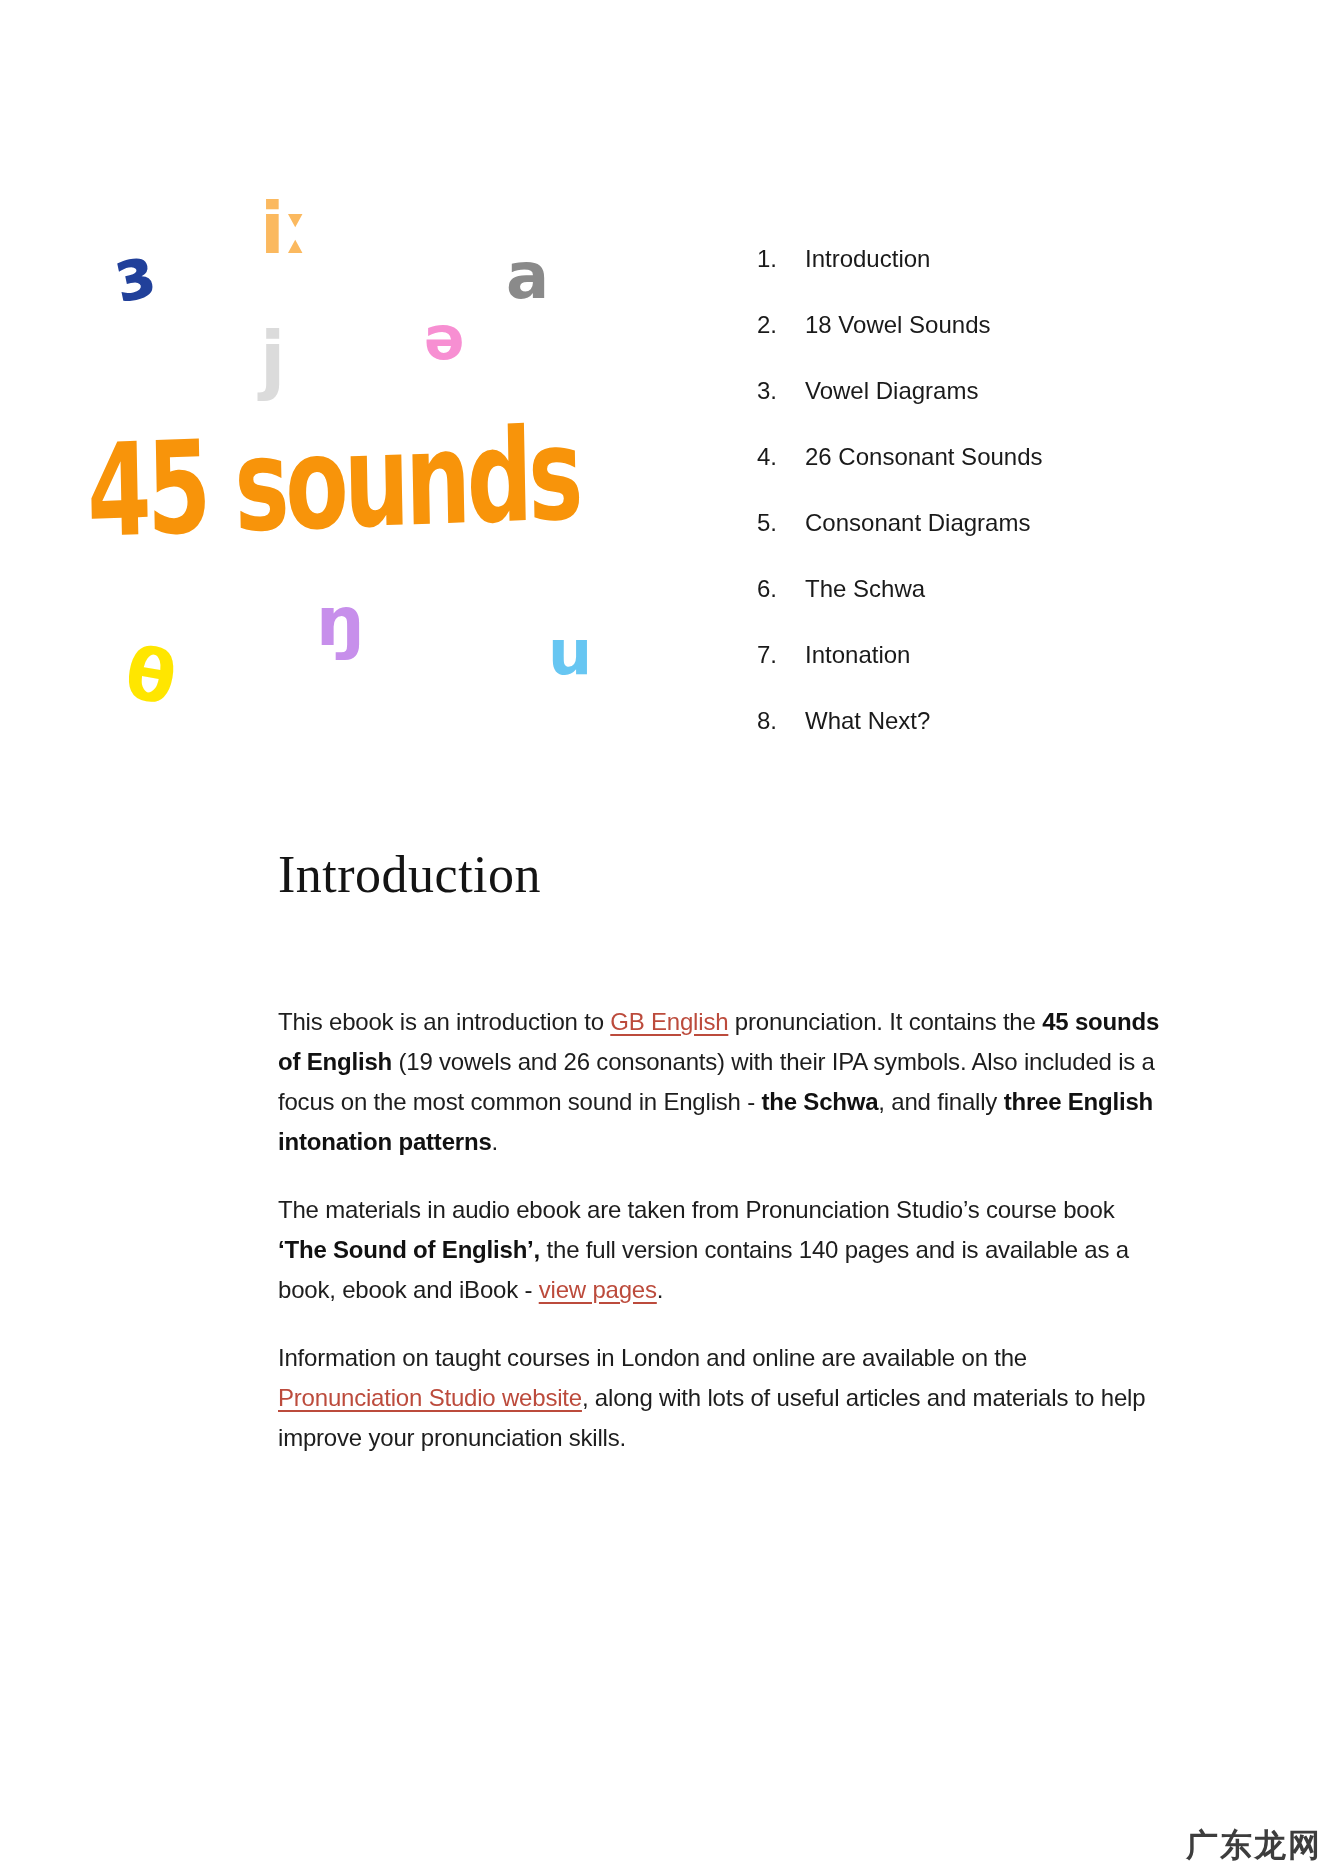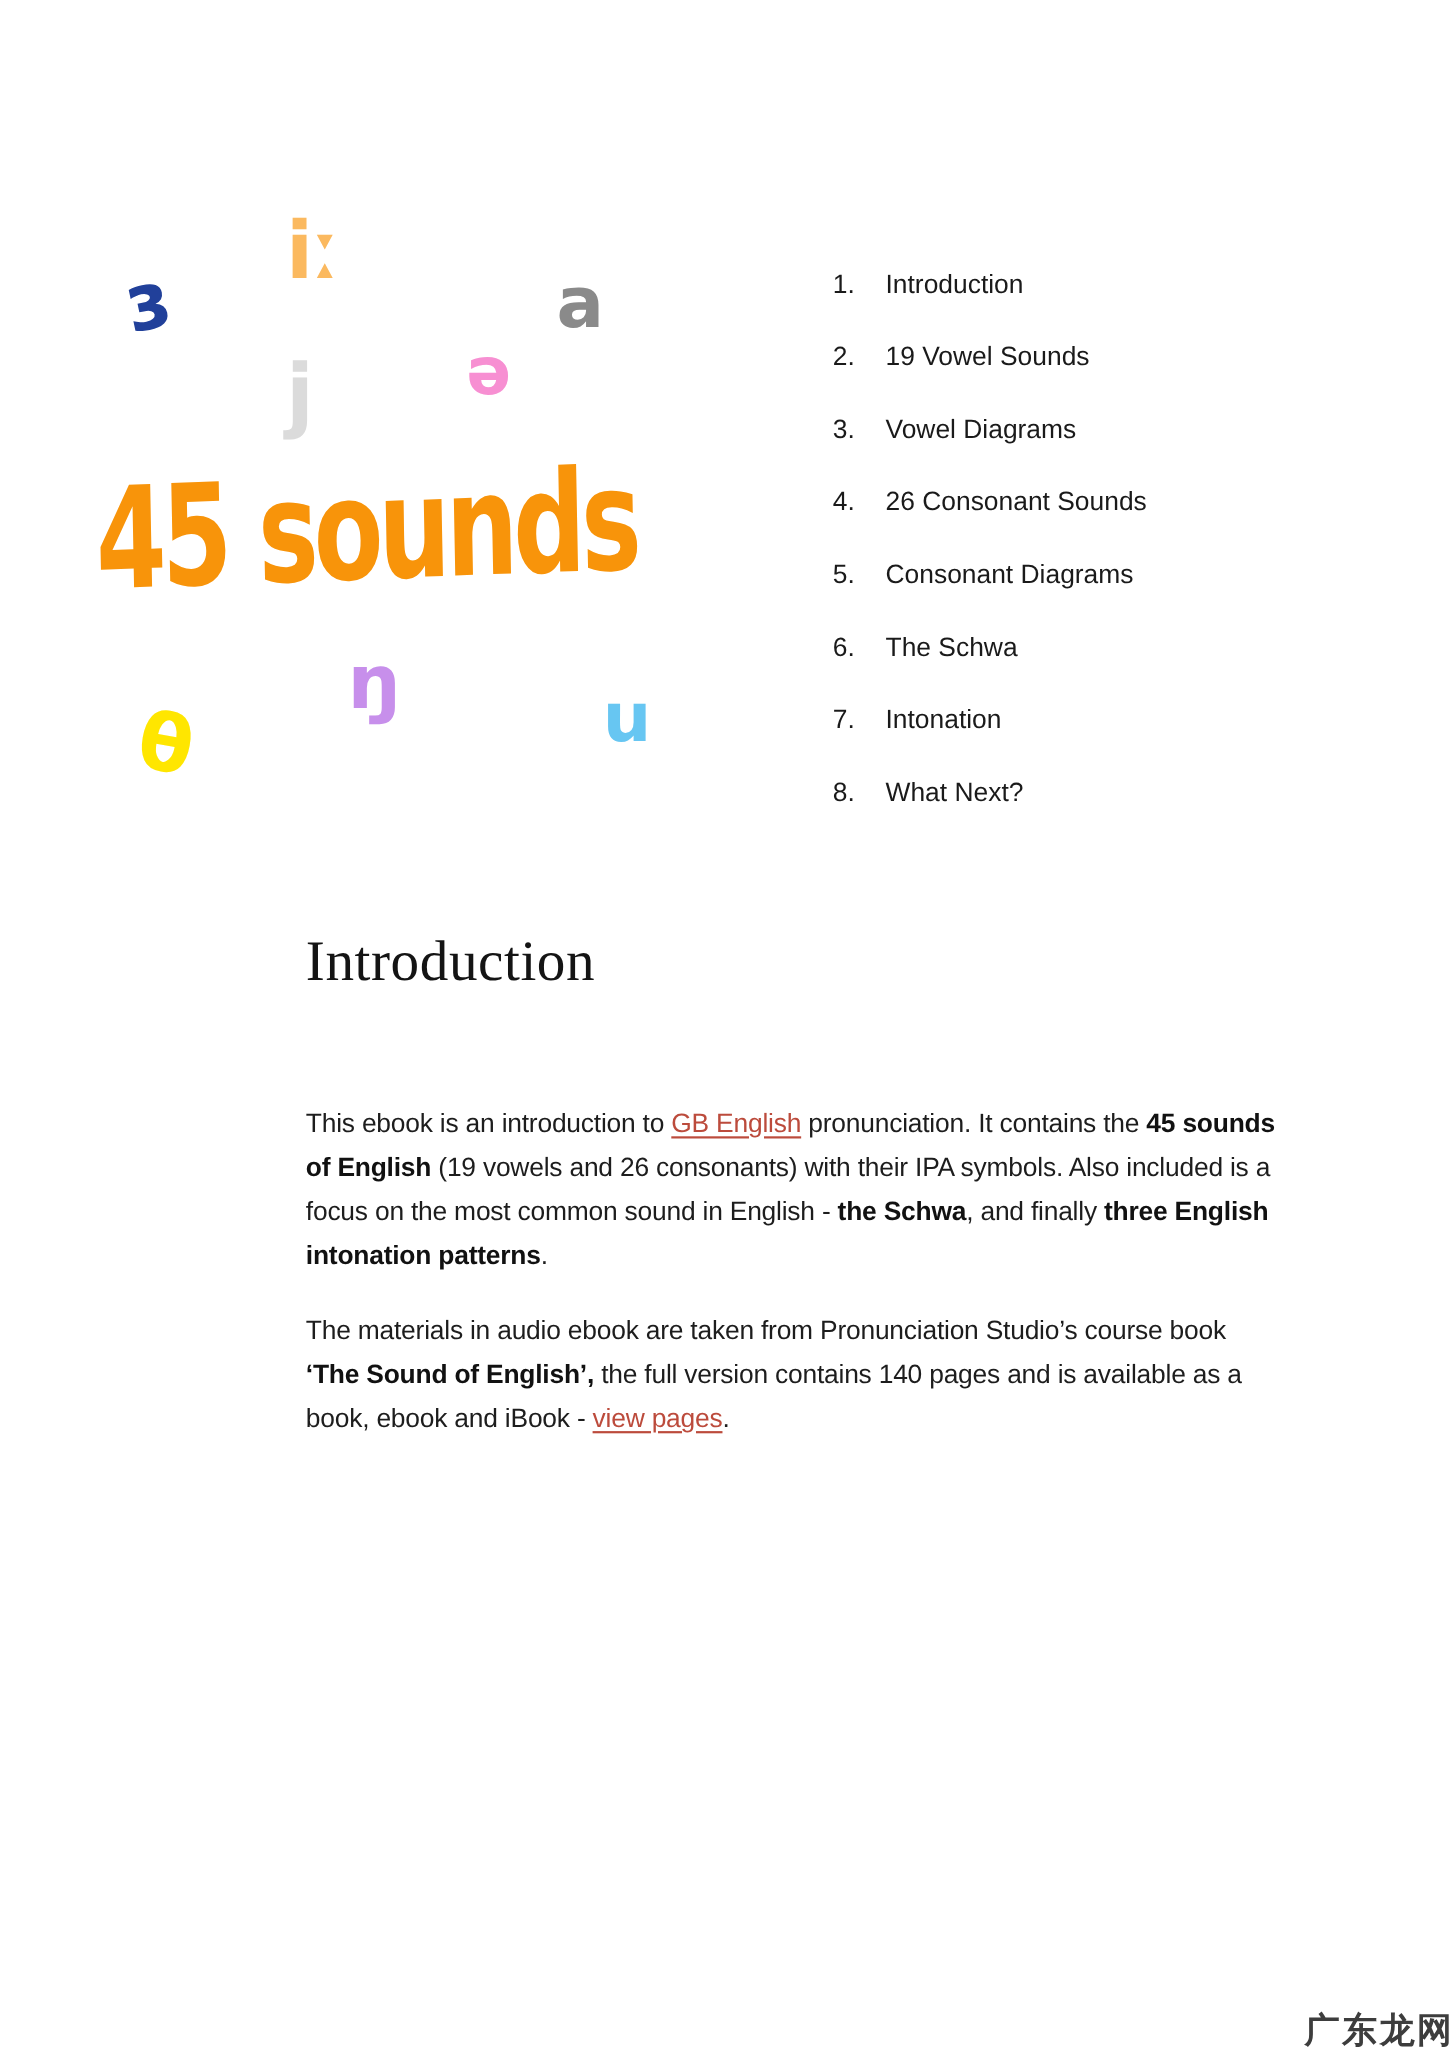--- a/index.html
+++ b/index.html
@@ -120,21 +120,21 @@
     <div class="hero-title" style="color: rgb(248, 148, 10);">45 sounds</div>
   </div>
 
   <ol class="toc">
       <li>
         <span class="toc-num">1.</span>
         <span class="toc-label">Introduction</span>
       </li>
       <li>
         <span class="toc-num">2.</span>
-        <span class="toc-label">19 Vowel Sounds</span>
+        <span class="toc-label">18 Vowel Sounds</span>
       </li>
       <li>
         <span class="toc-num">3.</span>
         <span class="toc-label">Vowel Diagrams</span>
       </li>
       <li>
         <span class="toc-num">4.</span>
         <span class="toc-label">26 Consonant Sounds</span>
       </li>
       <li>
@@ -153,18 +153,19 @@
         <span class="toc-num">8.</span>
         <span class="toc-label">What Next?</span>
       </li>
     </ol>
 
   <div class="content">
     <h1>Introduction</h1>
     <div class="paragraphs">
         <p><span>This ebook is an introduction to </span><a href="#">GB English</a><span> pronunciation. It contains the </span><strong>45 sounds of English</strong><span> (19 vowels and 26 consonants) with their IPA symbols.  Also included is a focus on the most common sound in English - </span><strong>the Schwa</strong><span>, and finally </span><strong>three English intonation patterns</strong><span>.</span></p>
         <p><span>The materials in audio ebook are taken from Pronunciation Studio’s course book </span><strong>‘The Sound of English’,</strong><span> the full version contains 140 pages and is available as a book, ebook and iBook - </span><a href="#">view pages</a><span>.</span></p>
+        <p><span>Information on taught courses in London and online are available on the </span><a href="#">Pronunciation Studio website</a><span>, along with lots of useful articles and materials to help improve your pronunciation skills.</span></p>
       </div>
   </div>
 
   <div class="watermark">广东龙网</div>
 
 </div>
 
 </body></html>

